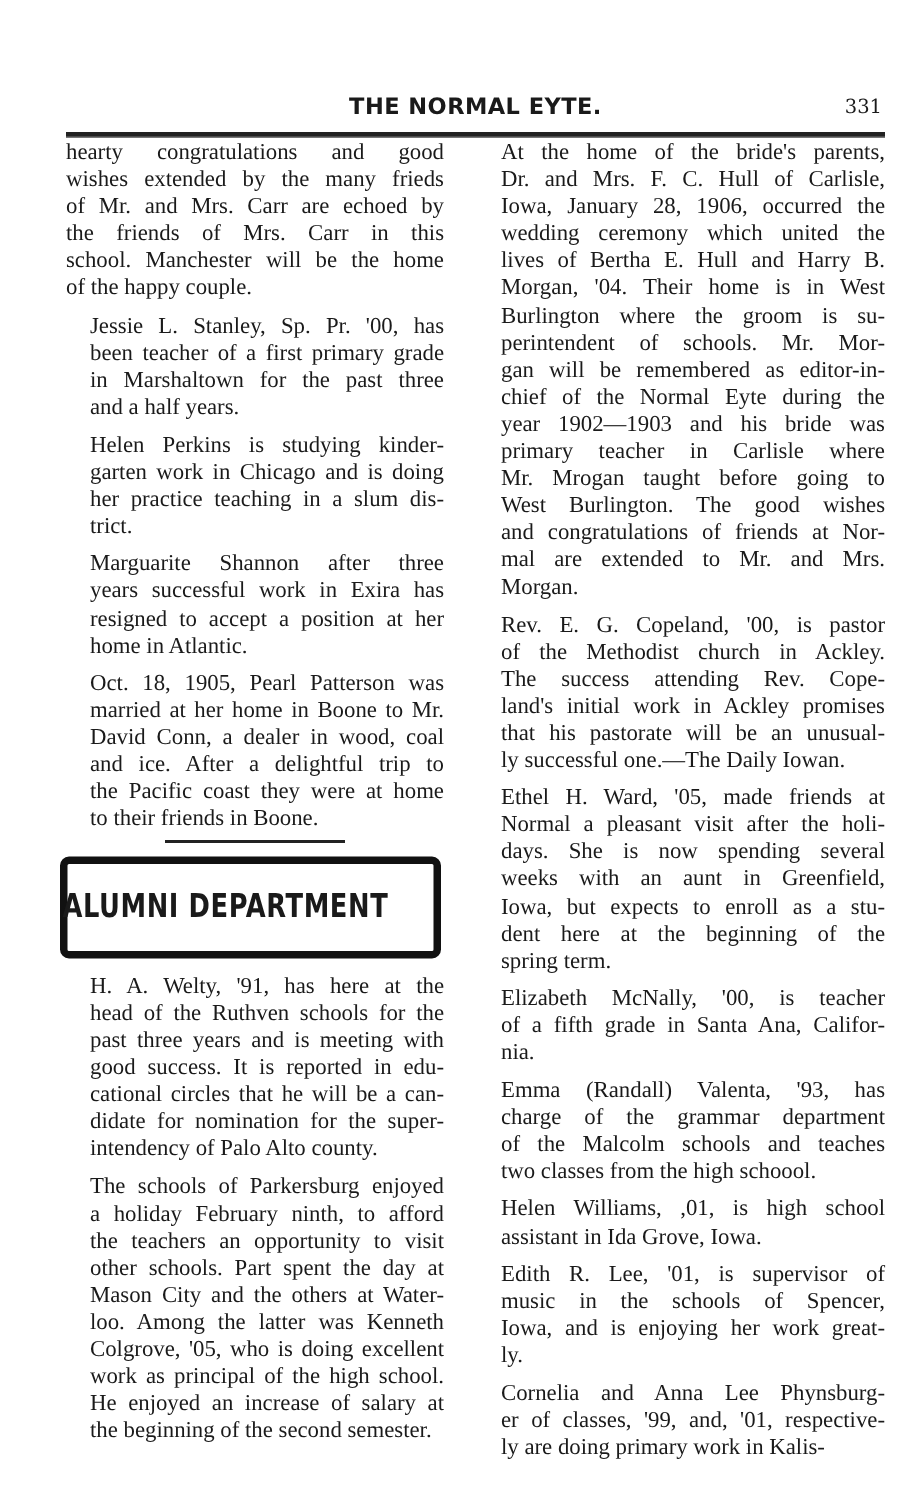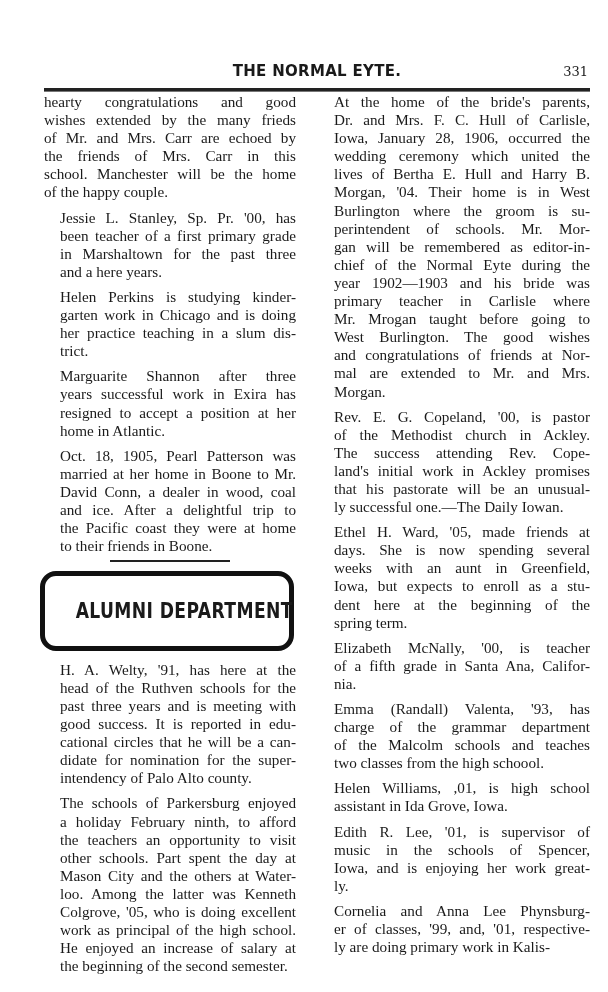--- a/index.html
+++ b/index.html
@@ -38,24 +38,24 @@
     .col-left { left: 44px; width: 252px; }
     .col-right { left: 318px; width: 272px; }
     .para { margin: 0 0 7px 0; text-indent: 16px; }
     .para.no-indent { text-indent: 0; }
     .line { display: block; text-align: justify; text-align-last: justify; white-space: nowrap; overflow: visible; }
     .line.last { text-align-last: left; }
     .short-rule {
       width: 120px; height: 1.5px; background: #222; margin: -2px auto 9px auto;
     }
     .section-box {
-      position: relative; margin: 0 0 10px -4px; width: 254px; height: 80px;
-      border: 5px solid #111; border-radius: 16px;
+      position: relative; margin: 0 0 10px -4px; width: 254px; height: 68px;
+      border: 5px solid #111; border-radius: 6px;
       box-sizing: border-box;
-      display: flex; align-items: center; justify-content: flex-start;
+      display: flex; align-items: center; justify-content: flex-end;
     }
     .section-title {
       font-family: "DejaVu Sans", sans-serif;
       font-weight: bold; font-size: 22px; letter-spacing: 0.5px;
       transform: scaleX(0.78);
       white-space: nowrap;
     }
   </style>
 </head>
 <body>
@@ -73,21 +73,21 @@
         <span class="line">wishes extended by the many frieds</span>
         <span class="line">of Mr. and Mrs. Carr are echoed by</span>
         <span class="line">the friends of Mrs. Carr in this</span>
         <span class="line">school. Manchester will be the home</span>
         <span class="line last">of the happy couple.</span>
       </div>
       <div class="para">
         <span class="line">Jessie L. Stanley, Sp. Pr. '00, has</span>
         <span class="line">been teacher of a first primary grade</span>
         <span class="line">in Marshaltown for the past three</span>
-        <span class="line last">and a here years.</span>
+        <span class="line last">and a half years.</span>
       </div>
       <div class="para">
         <span class="line">Helen Perkins is studying kinder-</span>
         <span class="line">garten work in Chicago and is doing</span>
         <span class="line">her practice teaching in a slum dis-</span>
         <span class="line last">trict.</span>
       </div>
       <div class="para">
         <span class="line">Marguarite Shannon after three</span>
         <span class="line">years successful work in Exira has</span>
@@ -156,20 +156,21 @@
       <div class="para">
         <span class="line">Rev. E. G. Copeland, '00, is pastor</span>
         <span class="line">of the Methodist church in Ackley.</span>
         <span class="line">The success attending Rev. Cope-</span>
         <span class="line">land's initial work in Ackley promises</span>
         <span class="line">that his pastorate will be an unusual-</span>
         <span class="line last">ly successful one.—The Daily Iowan.</span>
       </div>
       <div class="para">
         <span class="line">Ethel H. Ward, '05, made friends at</span>
+        <span class="line">Normal a pleasant visit after the holi-</span>
         <span class="line">days. She is now spending several</span>
         <span class="line">weeks with an aunt in Greenfield,</span>
         <span class="line">Iowa, but expects to enroll as a stu-</span>
         <span class="line">dent here at the beginning of the</span>
         <span class="line last">spring term.</span>
       </div>
       <div class="para">
         <span class="line">Elizabeth McNally, '00, is teacher</span>
         <span class="line">of a fifth grade in Santa Ana, Califor-</span>
         <span class="line last">nia.</span>

